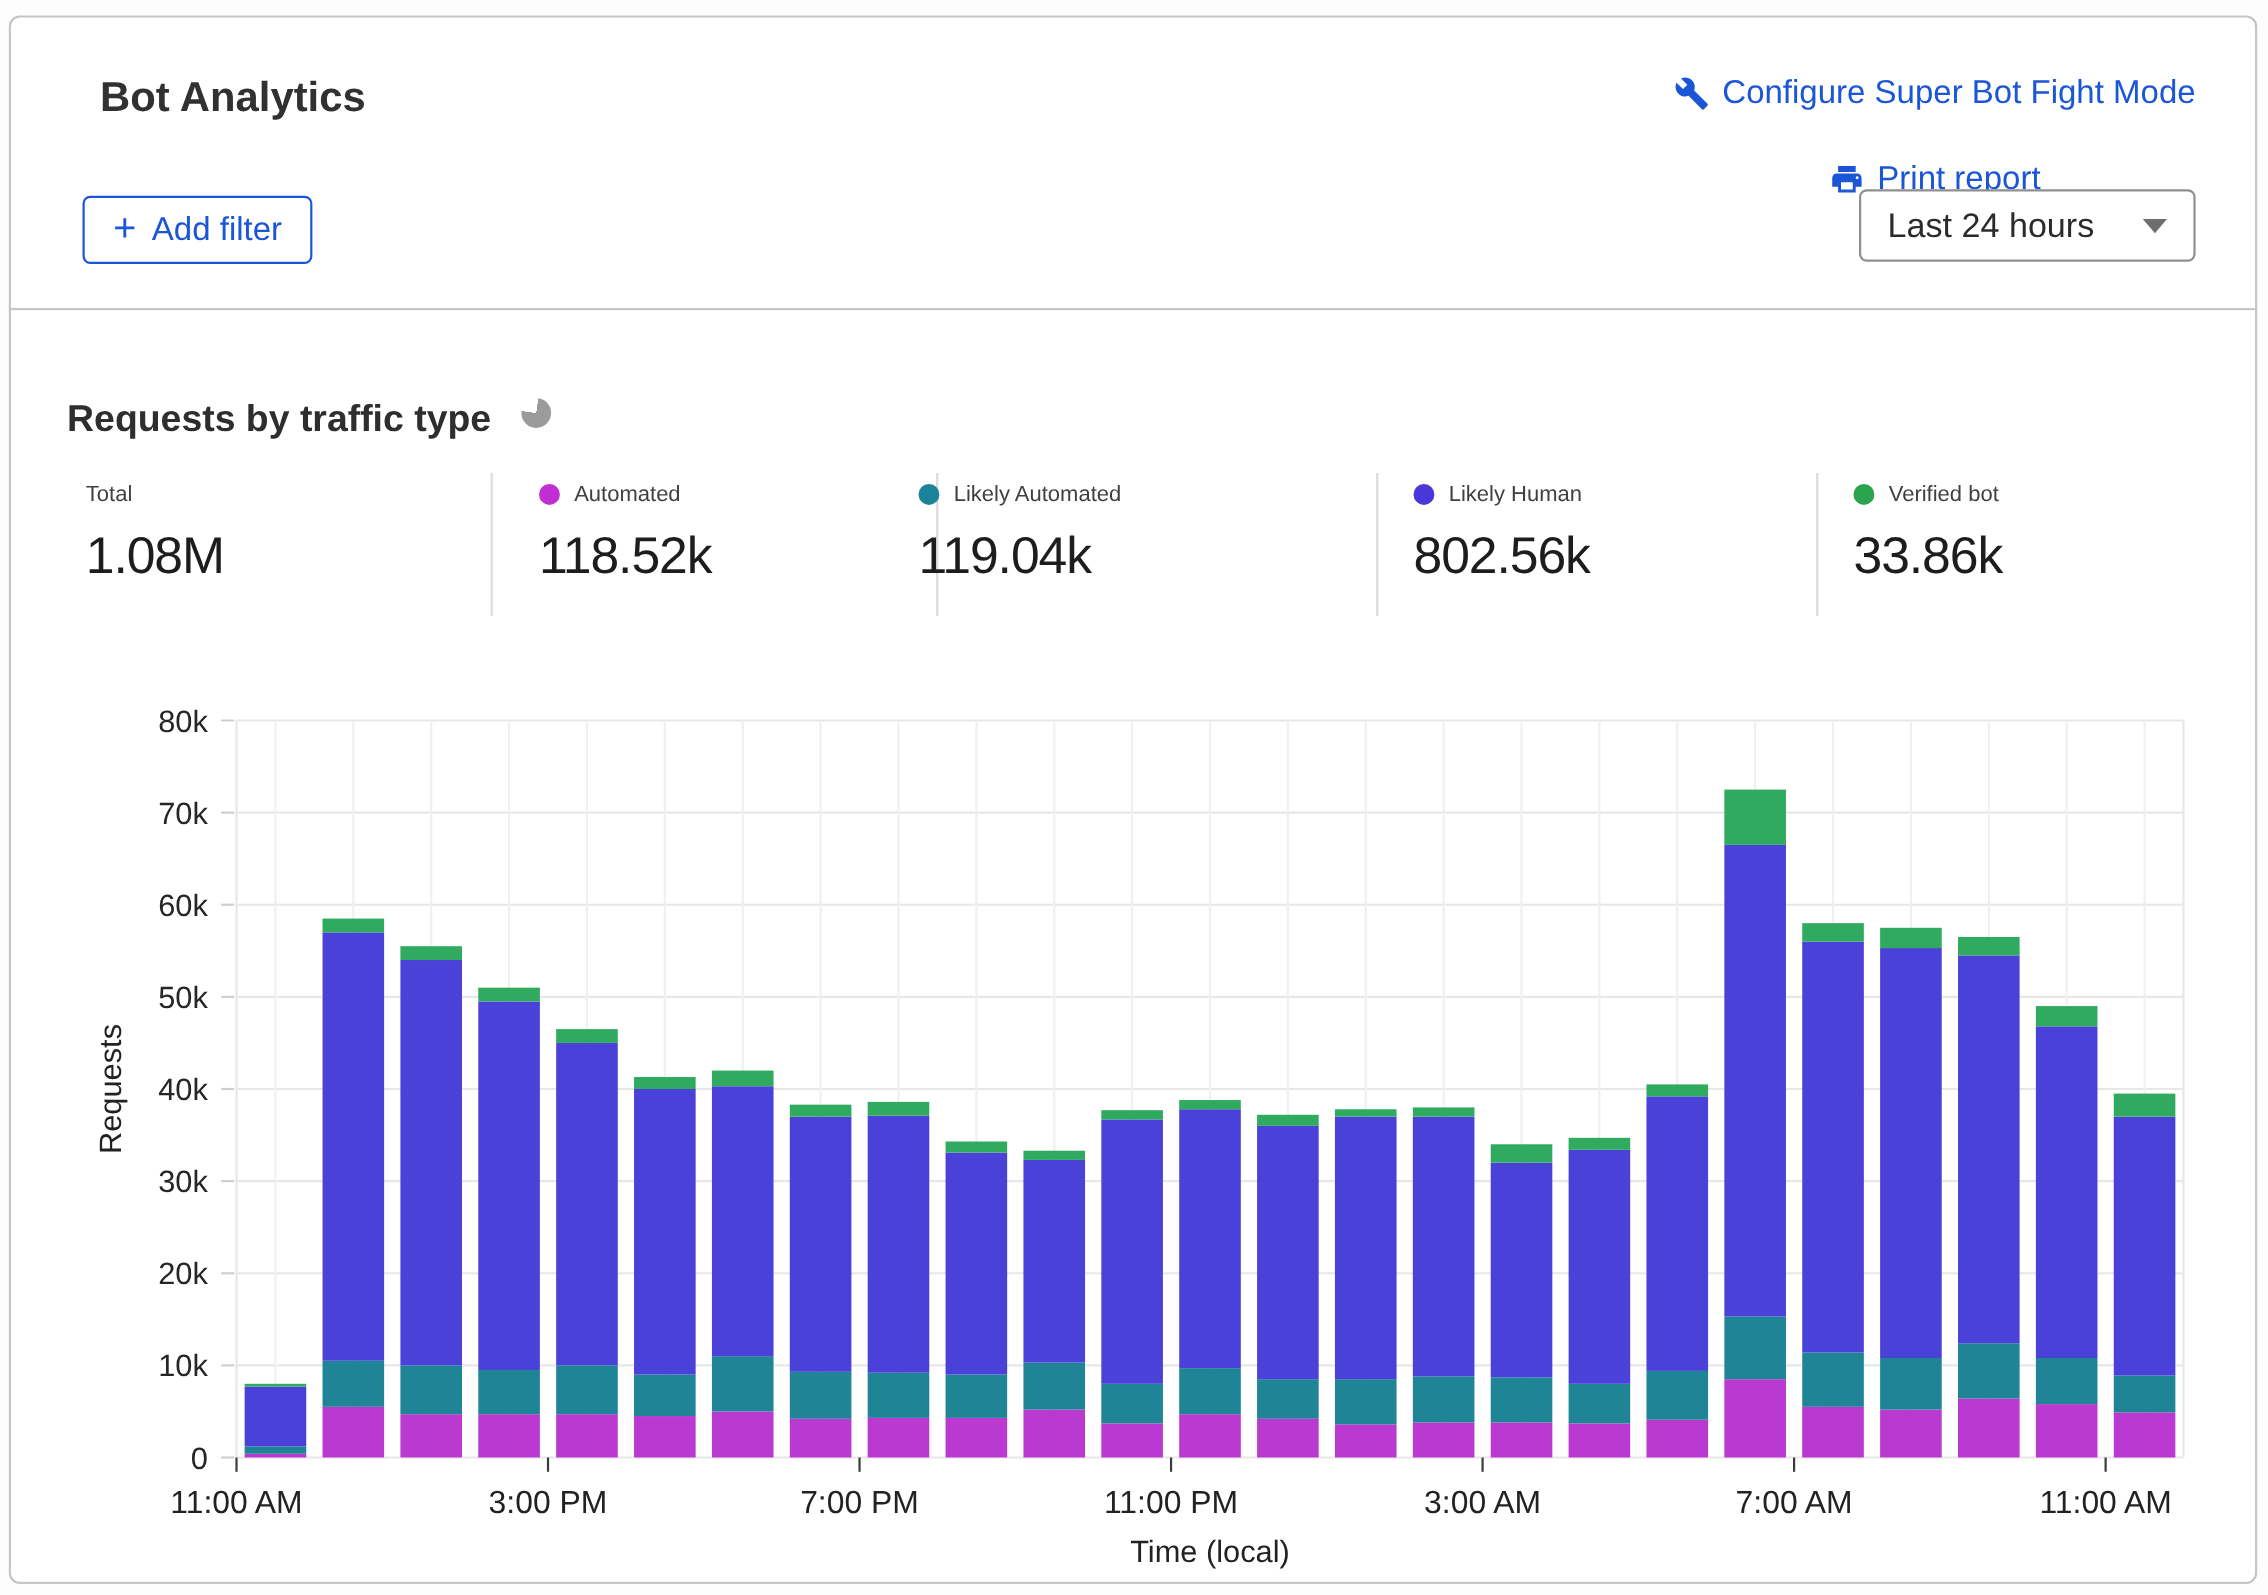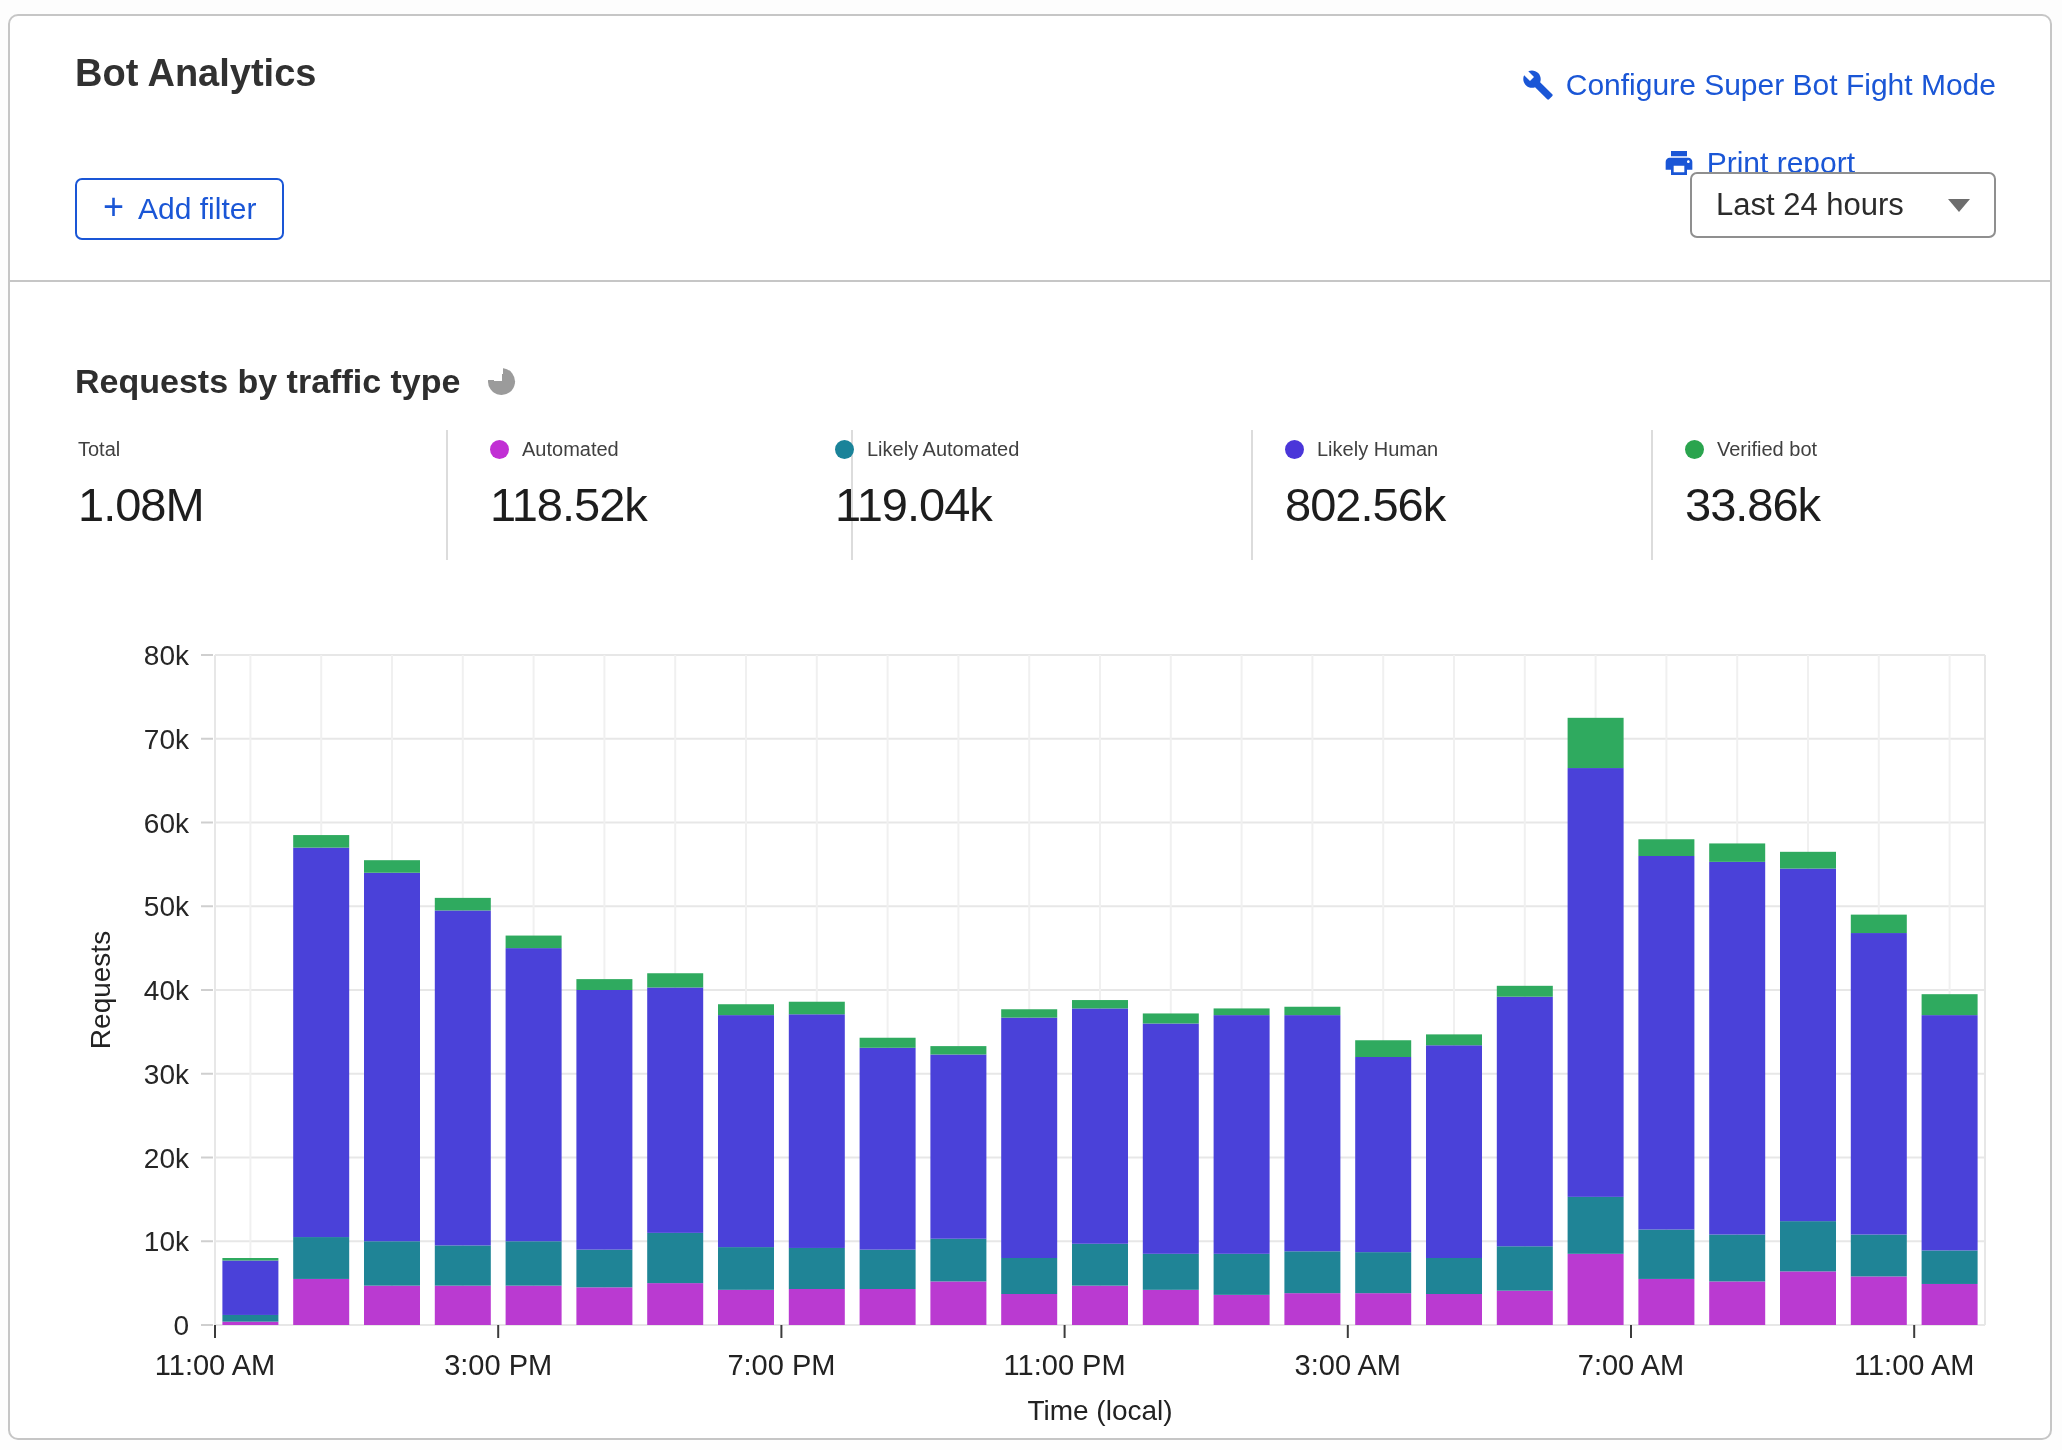--- a/index.html
+++ b/index.html
@@ -1,34 +1,34 @@
 <!DOCTYPE html>
 <html><head>
 <meta charset="utf-8">
 <style>
   html,body{margin:0;padding:0;background:#f6f6f6;}
   .page{position:relative;width:2062px;height:1450px;background:#fdfdfd;
         font-family:"Liberation Sans", sans-serif;overflow:hidden;}
   .card{position:absolute;left:8px;top:14px;width:2044px;height:1426px;
         background:#ffffff;border:2px solid #c6c6c6;border-radius:10px;box-sizing:border-box;}
-  .page-title{position:absolute;left:75px;top:52px;font-size:38px;font-weight:700;color:#313131;margin:0;}
+  .page-title{position:absolute;left:75px;top:52px;font-size:38px;font-weight:700;color:#313131;margin:16px;}
   .header-links{position:absolute;right:66px;top:68px;display:flex;gap:44px;align-items:center;flex-direction:column;}
   .hlink{display:flex;align-items:center;gap:12px;color:#1a56d6;font-size:30px;cursor:pointer;text-decoration:none;}
   .hlink svg{width:32px;height:32px;fill:#1a56d6;}
   .btn-add-filter{position:absolute;left:75px;top:178px;height:62px;display:flex;align-items:center;gap:14px;
         background:#fff;border:2px solid #1a56d6;border-radius:7px;color:#1a56d6;
         font-size:30px;font-family:inherit;padding:0 26px;cursor:pointer;}
   .btn-add-filter .plus{font-size:36px;font-weight:400;line-height:1;transform:translateY(-2px);}
   .select{position:absolute;right:66px;top:172px;width:306px;height:66px;border:2px solid #8f8f8f;border-radius:7px;
         display:flex;align-items:center;justify-content:space-between;padding:12px 24px;box-sizing:border-box;
         font-size:31px;color:#2b2b2b;background:#fff;cursor:pointer;}
   .caret{width:0;height:0;border-left:11px solid transparent;border-right:11px solid transparent;
         border-top:13px solid #6d6d6d;}
   .divider{position:absolute;left:10px;width:2042px;top:280px;height:2px;background:#c6c6c6;}
-  .section-title-row{position:absolute;left:75px;top:362px;display:flex;align-items:center;gap:28px;}
+  .section-title-row{position:absolute;left:61px;top:362px;display:flex;align-items:flex-start;gap:28px;}
   .section-title{font-size:34px;font-weight:700;color:#2e2e2e;margin:0;}
   .pie-icon{width:27px;height:27px;border-radius:50%;
         background:conic-gradient(#9b9b9b 0 270deg,#ffffff 270deg 360deg);transform:rotate(8deg);}
   .stat-col{position:absolute;top:438px;}
   .stat-label-row{display:flex;align-items:center;gap:13px;font-size:20px;color:#404040;}
   .dot{width:19px;height:19px;border-radius:50%;flex:0 0 auto;}
   .stat-value{font-size:47px;font-weight:400;color:#1d1d1d;margin-top:16px;letter-spacing:-1px;}
   .stat-sep{position:absolute;top:430px;width:2px;height:130px;background:#dcdcdc;}
   #chart{position:absolute;left:0;top:560px;}
 </style>

